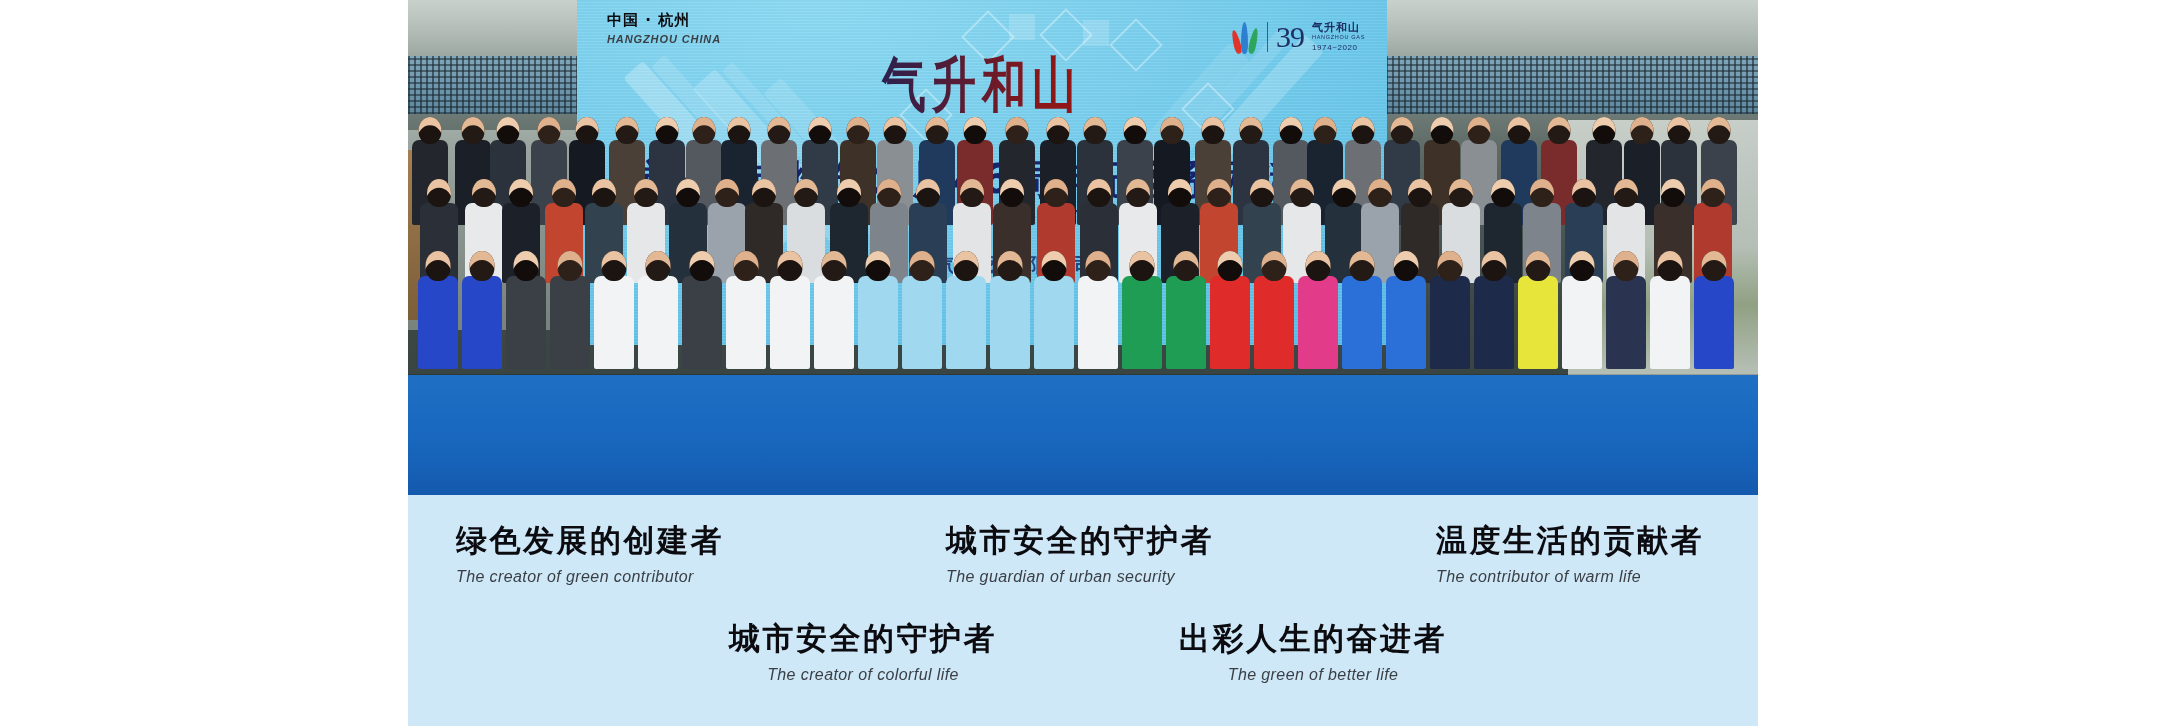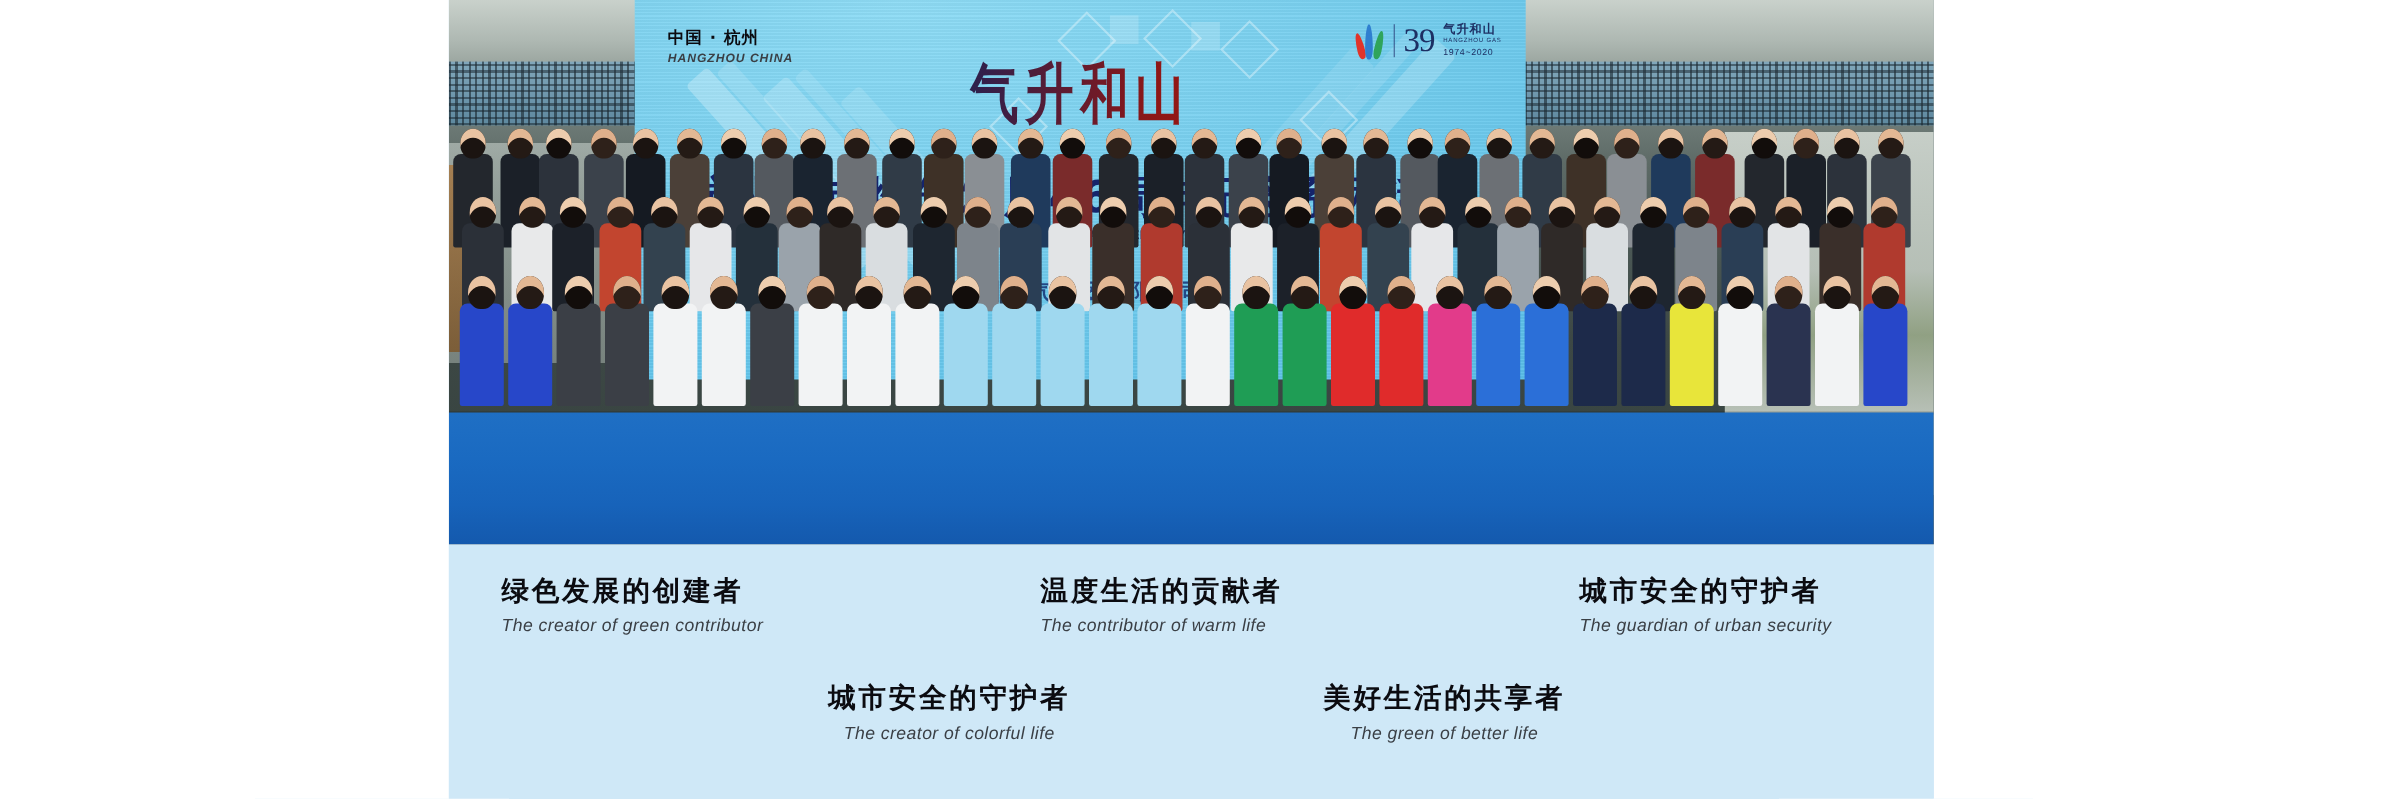--- a/index.html
+++ b/index.html
@@ -79,21 +79,21 @@
   .rib.d{left:222px;top:36px;width:14px;height:236px;opacity:.45;}
   .rib.e{left:250px;top:60px;width:24px;height:200px;opacity:.5;}
   .rib2{position:absolute;background:rgba(255,255,255,.2);transform:rotate(42deg);border-radius:4px;}
   .rib2.a{right:120px;top:20px;width:26px;height:180px;}
   .rib2.b{right:158px;top:10px;width:16px;height:190px;opacity:.6;}
   .rib2.c{right:190px;top:30px;width:28px;height:170px;opacity:.5;}
   .dmd{position:absolute;width:34px;height:34px;border:2px solid rgba(255,255,255,.35);transform:rotate(45deg);}
   .sq{position:absolute;width:26px;height:26px;background:rgba(255,255,255,.18);}
 
   .led-loc{
-    position:absolute;left:30px;top:26px;color:#17306b;line-height:1.35;
+    position:absolute;left:30px;top:12px;color:#17306b;line-height:1.35;
   }
   .led-loc .cn{font-size:15px;font-weight:700;letter-spacing:1px;}
   .led-loc .en{font-size:11px;font-weight:700;letter-spacing:.9px;margin-top:3px;}
 
   .led-logo{
     position:absolute;right:22px;top:20px;display:flex;align-items:center;gap:8px;
   }
   .flame{width:26px;height:34px;position:relative;}
   .flame i{position:absolute;bottom:0;width:7px;border-radius:50% 50% 40% 40%/70% 70% 30% 30%;display:block;}
   .flame i:nth-child(1){left:0;height:24px;background:#e0342b;transform:rotate(-14deg);}
@@ -149,21 +149,21 @@
   .slogans{
     position:absolute;left:0;top:495px;width:1350px;height:231px;
     background:#cfe8f7;
   }
   .row{position:absolute;left:0;width:1350px;display:flex;}
   .row1{top:28px;}
   .row2{top:126px;}
   .slogan{display:flex;flex-direction:column;}
   .cn{
     font-family:"DejaVu Sans","Liberation Sans",sans-serif;
-    font-size:25px;font-weight:700;color:#0b0b10;letter-spacing:2.5px;
+    font-size:31px;font-weight:700;color:#0b0b10;letter-spacing:2.5px;
     line-height:1.15;white-space:nowrap;
   }
   .en{
     font-family:"Liberation Sans",sans-serif;
     font-style:italic;font-size:16px;color:#3a3f45;letter-spacing:.4px;
     margin-top:9px;white-space:nowrap;
   }
 </style>
 </head>
 <body>
@@ -624,35 +624,35 @@
     </div>
 
     <div class="slogans">
 
       <div class="row row1">
         <div class="slogan" style="margin-left:48px;width:330px;">
           <div class="cn">绿色发展的创建者</div>
           <div class="en">The creator of green contributor</div>
         </div>
         <div class="slogan" style="margin-left:168px;width:330px;">
+          <div class="cn">城市安全的守护者</div>
+          <div class="en">The guardian of urban security</div>
+        </div>
+        <div class="slogan" style="margin-left:168px;width:330px;">
           <div class="cn">温度生活的贡献者</div>
           <div class="en">The contributor of warm life</div>
-        </div>
-        <div class="slogan" style="margin-left:168px;width:330px;">
-          <div class="cn">城市安全的守护者</div>
-          <div class="en">The guardian of urban security</div>
         </div>
       </div>
 
       <div class="row row2">
         <div class="slogan" style="margin-left:290px;width:330px;align-items:center;">
           <div class="cn">城市安全的守护者</div>
           <div class="en">The creator of colorful life</div>
         </div>
         <div class="slogan" style="margin-left:120px;width:330px;align-items:center;">
-          <div class="cn">美好生活的共享者</div>
+          <div class="cn">出彩人生的奋进者</div>
           <div class="en">The green of better life</div>
         </div>
       </div>
 
     </div>
   </div>
 </div>
 
 </body></html>

